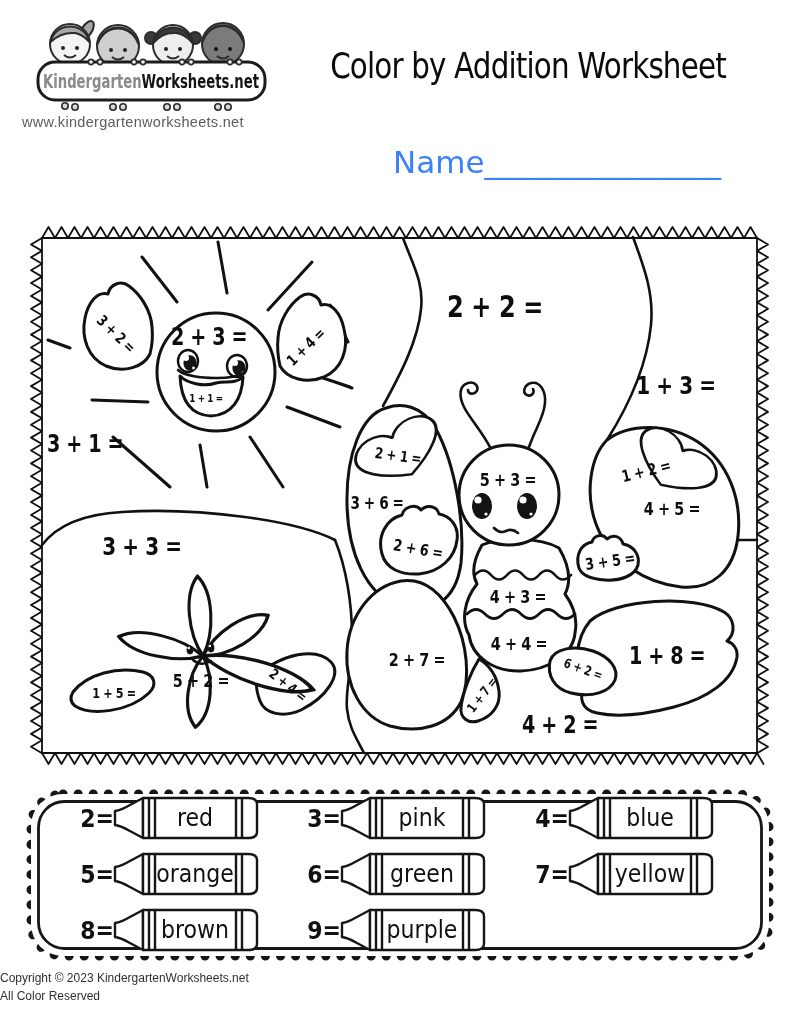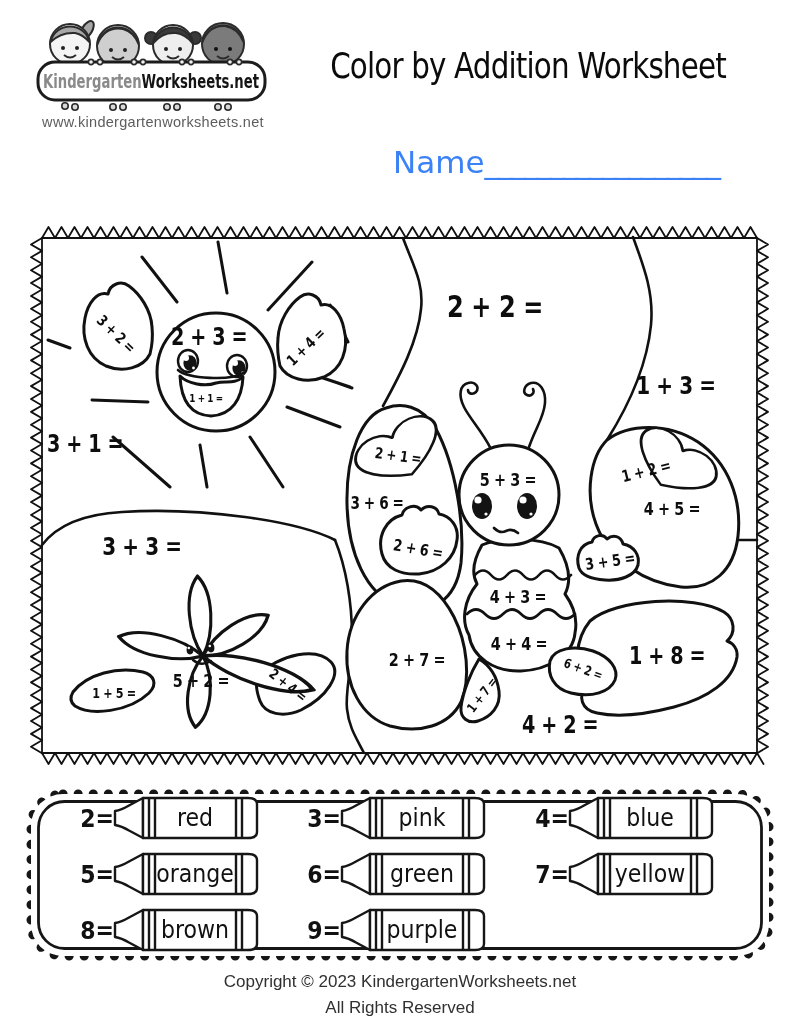--- a/index.html
+++ b/index.html
@@ -1,37 +1,37 @@
 <!DOCTYPE html>
 <html><head>
 <meta charset="utf-8">
 <style>
   html,body{margin:0;padding:0;}
   body{width:800px;height:1035px;background:#fff;position:relative;overflow:hidden;
        font-family:"DejaVu Sans",sans-serif;color:#111;}
   
   .logo-wrap{position:absolute;left:35px;top:14px;width:240px;height:102px;}
-  .site-url{position:absolute;left:22px;top:114px;width:262px;text-align:center;
+  .site-url{position:absolute;left:22px;top:114px;width:262px;
             font-size:14.5px;color:#5d5d5d;letter-spacing:.3px;font-family:"Liberation Sans",sans-serif;}
   .page-title{position:absolute;left:278px;top:46px;width:500px;text-align:center;
               font-size:35px;font-weight:400;letter-spacing:-1px;transform:scaleX(.84);color:#0b0b0b;white-space:nowrap;}
   .name-row{position:absolute;left:393px;top:144px;font-size:31px;white-space:nowrap;color:#3b82f6;}
   .name-underscores{letter-spacing:-2.5px;font-weight:400;}
   
   .scene{position:absolute;left:30px;top:223px;width:740px;height:544px;}
   .scene svg.art{position:absolute;left:0;top:0;}
   .eq{position:absolute;font-weight:700;white-space:nowrap;color:#0d0d0d;
       transform:translate(-50%,-50%) scaleX(.8);letter-spacing:-.5px;z-index:2;}
   
   .legend{position:absolute;left:25px;top:788px;width:750px;height:174px;}
   .legend svg{position:absolute;left:0;top:0;}
   .crayon-num{position:absolute;transform:translate(-50%,-50%) scaleX(.88);font-size:25px;font-weight:700;white-space:nowrap;z-index:2;}
   .crayon-label{position:absolute;transform:translate(-50%,-50%) scaleX(.92);font-size:24px;font-weight:400;white-space:nowrap;z-index:2;}
   
-  .copyright{position:absolute;left:0;top:969px;width:800px;text-align:center;font-size:17px;
+  .copyright{position:absolute;left:0;top:969px;width:800px;text-align:left;font-size:12px;
              line-height:1.5;color:#303030;font-family:"Liberation Sans",sans-serif;}
 </style>
 </head>
 <body>
 
 <div class="logo-wrap">
   <svg width="240" height="102" viewBox="0 0 240 102">
     <g stroke="#2b2b2b" stroke-width="2" stroke-linejoin="round">
 
       <g>
@@ -278,14 +278,14 @@
   <div class="crayon-num" style="left:527px;top:86px;">7=</div>
   <div class="crayon-label" style="left:625px;top:86px;">yellow</div>
   <div class="crayon-num" style="left:72px;top:142px;">8=</div>
   <div class="crayon-label" style="left:170px;top:142px;">brown</div>
   <div class="crayon-num" style="left:299px;top:142px;">9=</div>
   <div class="crayon-label" style="left:397px;top:142px;">purple</div>
 </div>
 
 <div class="copyright">
   <div>Copyright © 2023 KindergartenWorksheets.net</div>
-  <div>All Rights Reserved</div>
+  <div>All Color Reserved</div>
 </div>
 
 </body></html>

